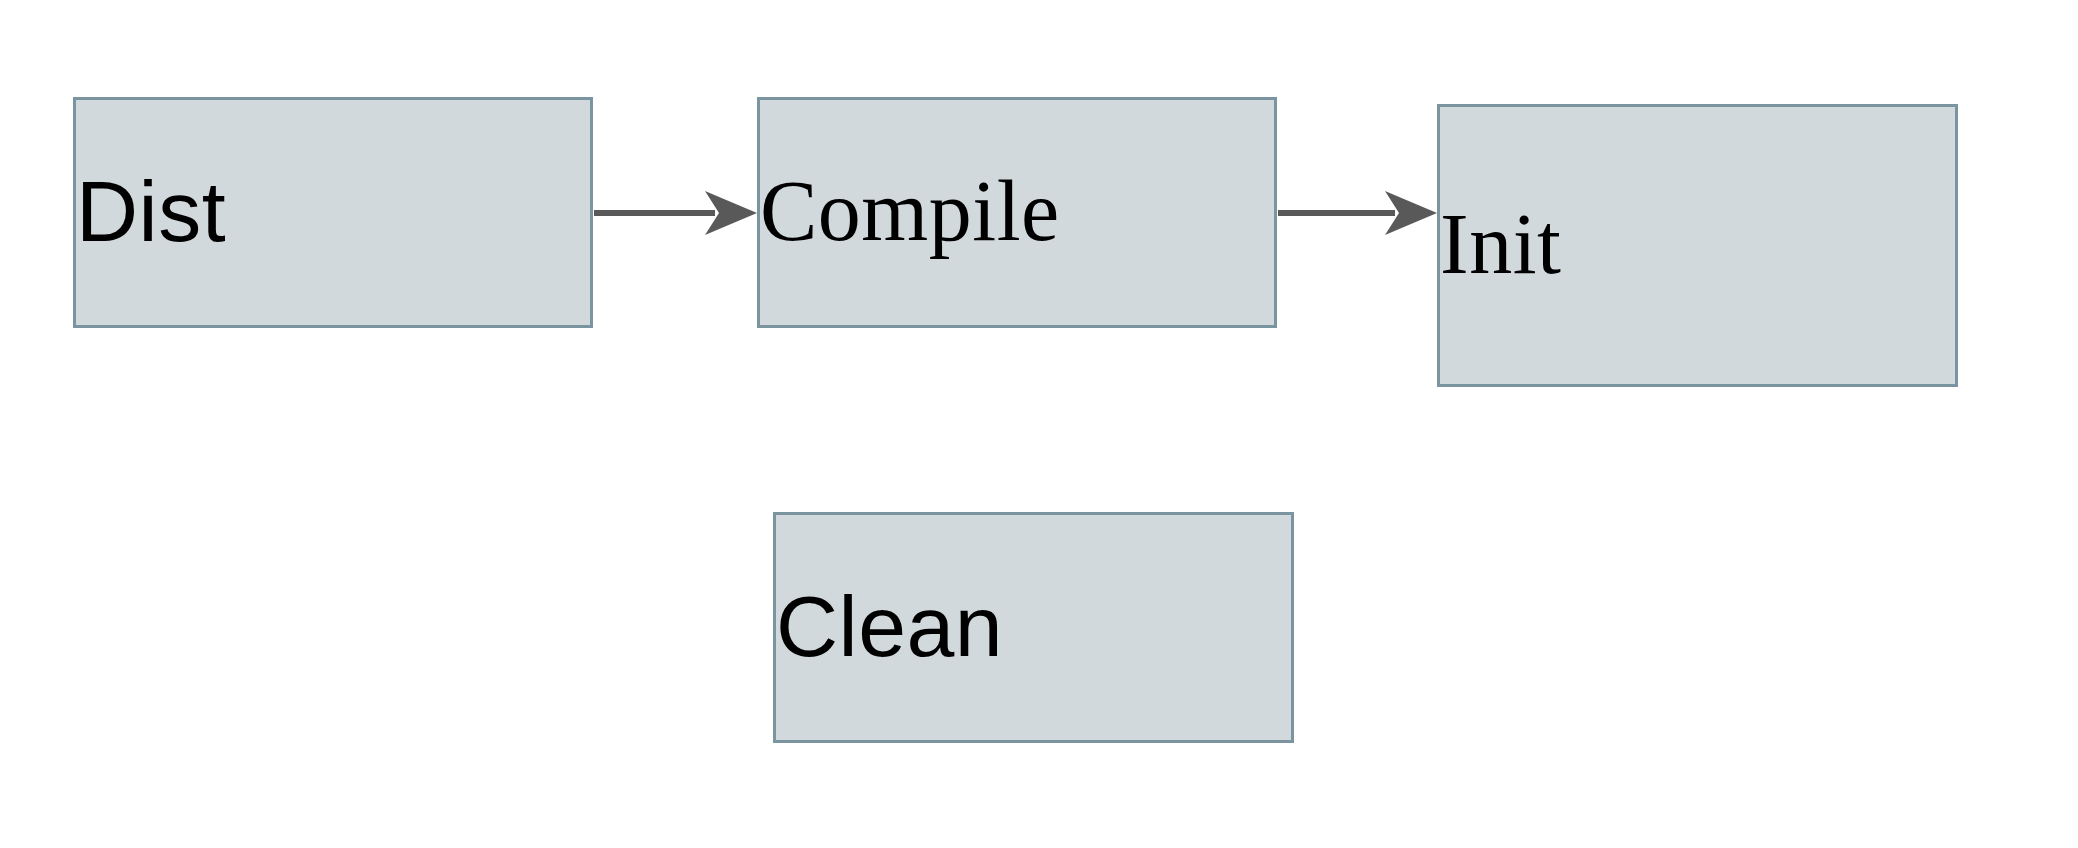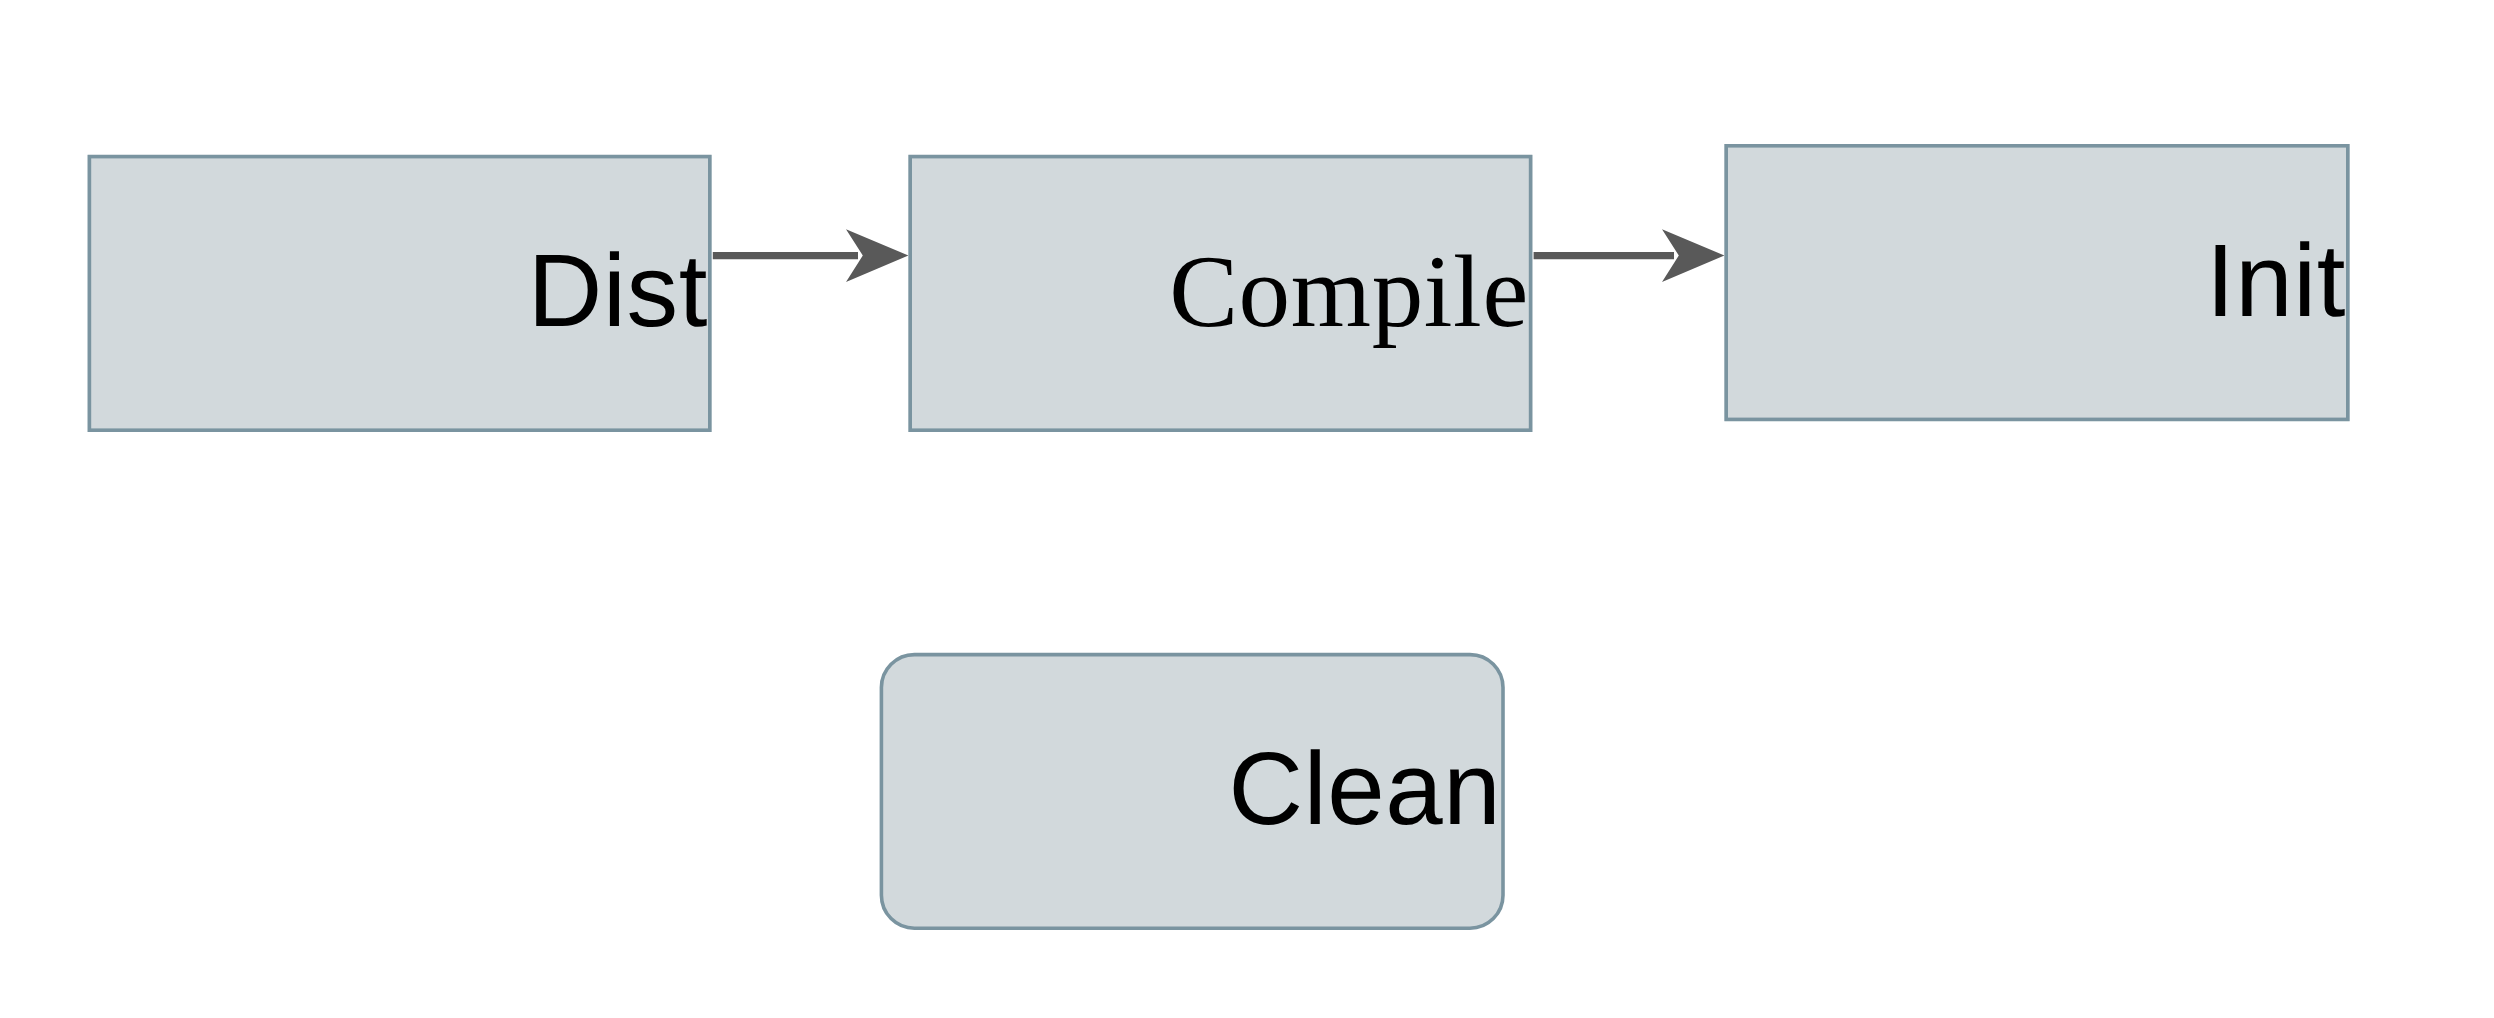--- a/index.html
+++ b/index.html
@@ -20,35 +20,34 @@
     height: 848px;
     background: var(--bg);
     overflow: hidden;
   }
   .node {
     position: absolute;
     background: var(--node-fill);
     border: 3px solid var(--node-border);
     display: flex;
     align-items: center;
-    justify-content: flex-end;
-    margin-top: 32px;
+    justify-content: flex-start;
   }
   .node-label {
     color: var(--text);
     font-size: 86px;
     line-height: 1;
     letter-spacing: 0.5px;
     white-space: nowrap;
     padding-bottom: 4px;
   }
   #node-dist    { left: 73px;   top: 97px;  width: 520px; height: 231px; }
   #node-compile { left: 757px;  top: 97px;  width: 520px; height: 231px; font-family: Liberation Serif, serif; }
-  #node-init    { left: 1437px; top: 88px;  width: 521px; height: 231px; }
-  #node-clean   { left: 733px;  top: 512px; width: 521px; height: 231px; border-radius: 29px; }
+  #node-init    { left: 1437px; top: 104px;  width: 521px; height: 283px; font-family: Liberation Serif, serif; }
+  #node-clean   { left: 773px;  top: 512px; width: 521px; height: 231px; }
   svg.edge-layer {
     position: absolute;
     left: 0; top: 0;
     width: 2078px;
     height: 848px;
     pointer-events: none;
   }
   svg.edge-layer .shaft { stroke: var(--arrow); stroke-width: 6; fill: none; }
   svg.edge-layer .head  { fill: var(--arrow); stroke: none; }
 </style>

